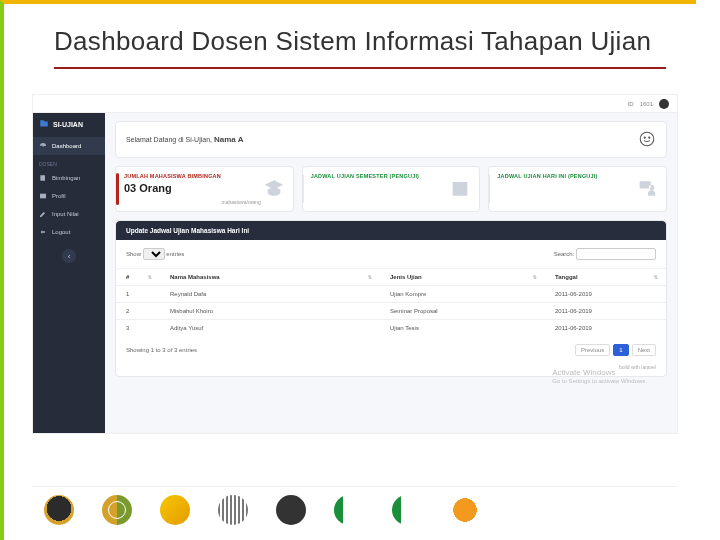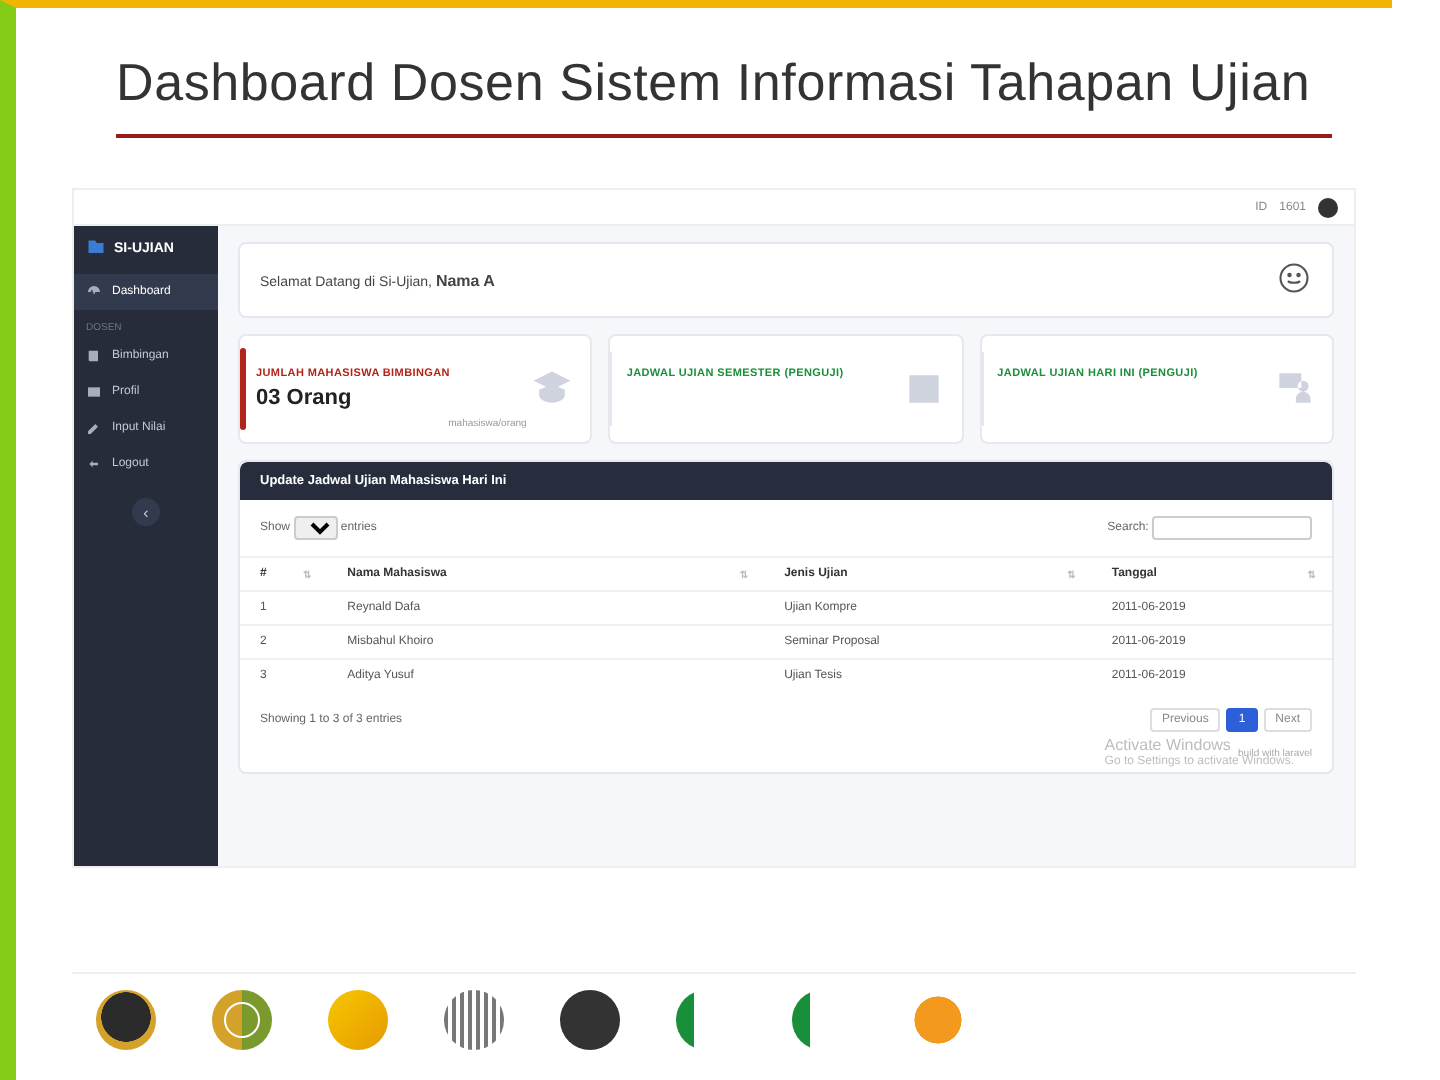--- a/index.html
+++ b/index.html
@@ -1,17 +1,17 @@
 <!DOCTYPE html>
 <html><head>
 <meta charset="utf-8">
 <style>
 *{box-sizing:border-box;margin:0;padding:0;font-family:Arial,Helvetica,sans-serif}
 body{background:#fff}
-.slide{width:696px;height:540px;position:relative;border-left:8px solid #84cc16;border-top:4px solid #f1b400}
+.slide{width:696px;height:540px;position:relative;border-left:4px solid #84cc16;border-top:4px solid #f1b400}
 .slide-title{font-size:26px;font-weight:300;color:#333;padding:22px 0 10px 50px;letter-spacing:.3px}
 .hr{height:2px;background:#9a1b1b;margin:0 30px 8px 50px}
 .screenshot{position:absolute;left:28px;right:18px;top:90px;height:340px;border:1px solid #eee;background:#f6f7fa;font-size:7px;color:#444;overflow:hidden}
 .topbar{height:18px;background:#fff;border-bottom:1px solid #eee;display:flex;justify-content:flex-end;align-items:center;gap:6px;padding:0 8px}
 .topbar .pill{width:10px;height:10px;border-radius:50%;background:#333}
 .topbar .lang{font-size:6px;color:#888}
 .app{display:flex;height:calc(100% - 18px)}
 .sidebar{width:72px;background:#262c3a;color:#c3c8d4;display:flex;flex-direction:column}
 .brand{display:flex;align-items:center;gap:4px;padding:6px 6px 8px 6px;color:#fff;font-weight:700;font-size:7px}
 .brand svg{width:10px;height:10px;fill:#3a7bd5}
@@ -20,21 +20,21 @@
 .navitem.active{background:#323a4e;color:#fff}
 .section-label{font-size:5px;color:#6e7590;padding:6px 6px 2px}
 .collapse{margin:8px auto;width:14px;height:14px;border-radius:50%;background:#323a4e;display:flex;align-items:center;justify-content:center;cursor:pointer}
 .collapse:before{content:'‹';color:#c3c8d4;font-size:8px}
 .main{flex:1;padding:8px 10px;overflow:auto}
 .card{background:#fff;border:1px solid #e6e8ee;border-radius:4px;padding:8px 10px;margin-bottom:8px}
 .welcome{display:flex;justify-content:space-between;align-items:center}
 .welcome b{font-size:8px}
 .smile svg{width:18px;height:18px;stroke:#555;fill:none;stroke-width:1.4}
 .stats{display:flex;gap:8px}
-.stat{flex:1;background:#fff;border:1px solid #e6e8ee;border-radius:4px;padding:16px 8px;position:relative;min-height:46px}
+.stat{flex:1;background:#fff;border:1px solid #e6e8ee;border-radius:4px;padding:6px 8px;position:relative;min-height:46px}
 .stat .t{font-size:5.5px;font-weight:700;letter-spacing:.2px}
 .stat .t.red{color:#b32418}
 .stat .t.green{color:#1a8f3a}
 .stat .v{font-size:11px;font-weight:700;margin-top:3px;color:#222}
 .stat .sub{font-size:5px;color:#999;position:absolute;right:32px;bottom:6px}
 .stat .ic{position:absolute;right:8px;top:50%;transform:translateY(-50%)}
 .stat .ic svg{width:22px;height:22px;fill:#cfd3dd}
 .stat.sep:after{content:'';position:absolute;left:0;top:8px;bottom:8px;width:1px;background:#e6e8ee}
 .stat:first-child:before{content:'';position:absolute;left:0;top:6px;bottom:6px;width:3px;background:#b32418;border-radius:2px}
 .panel-head{background:#272d3d;color:#fff;font-size:6.5px;font-weight:700;padding:6px 10px;border-radius:4px 4px 0 0}

